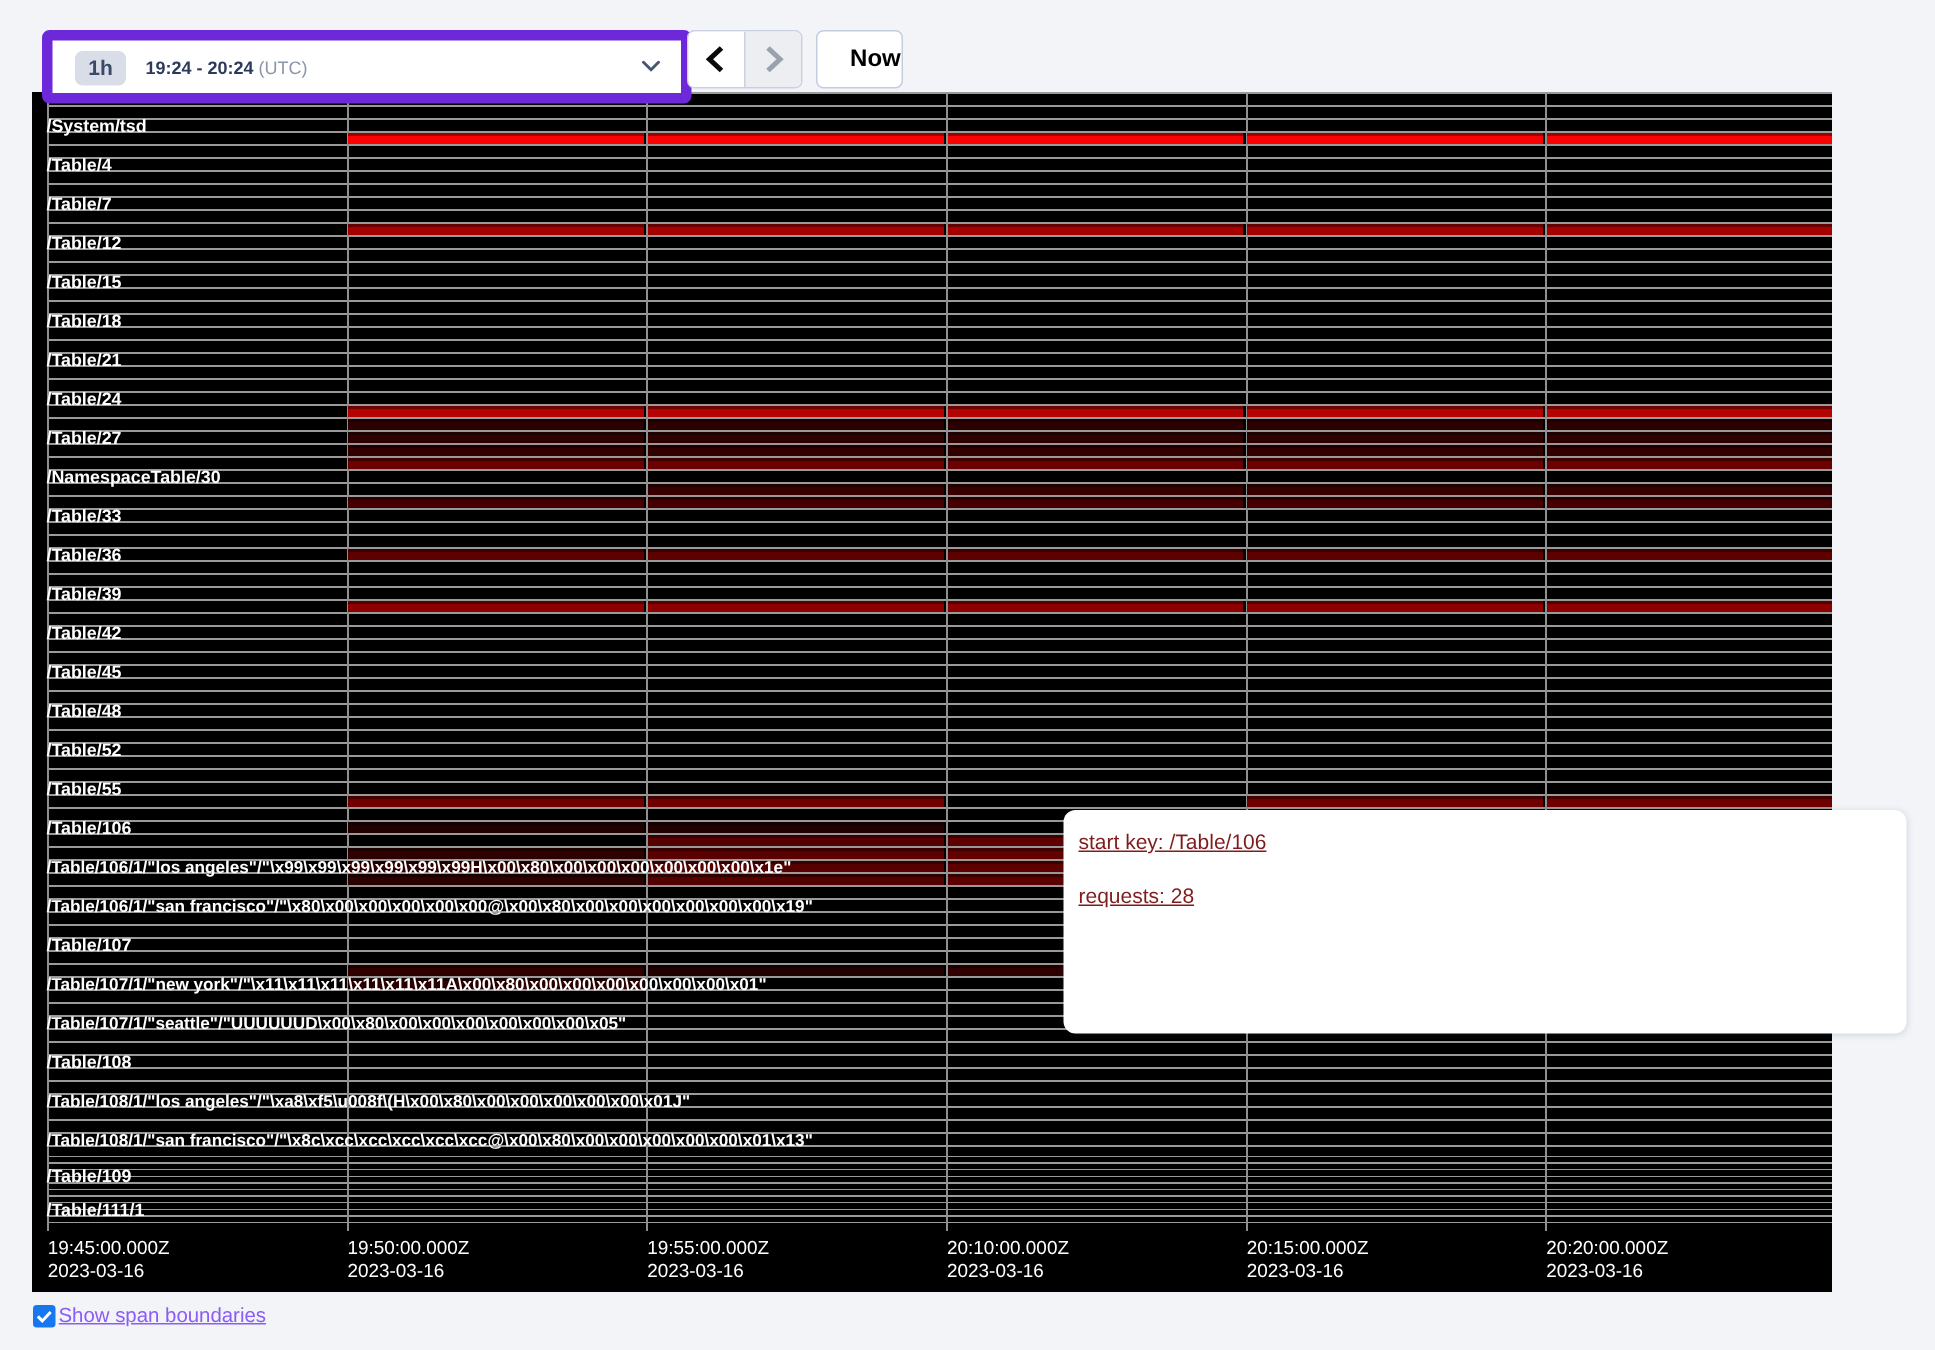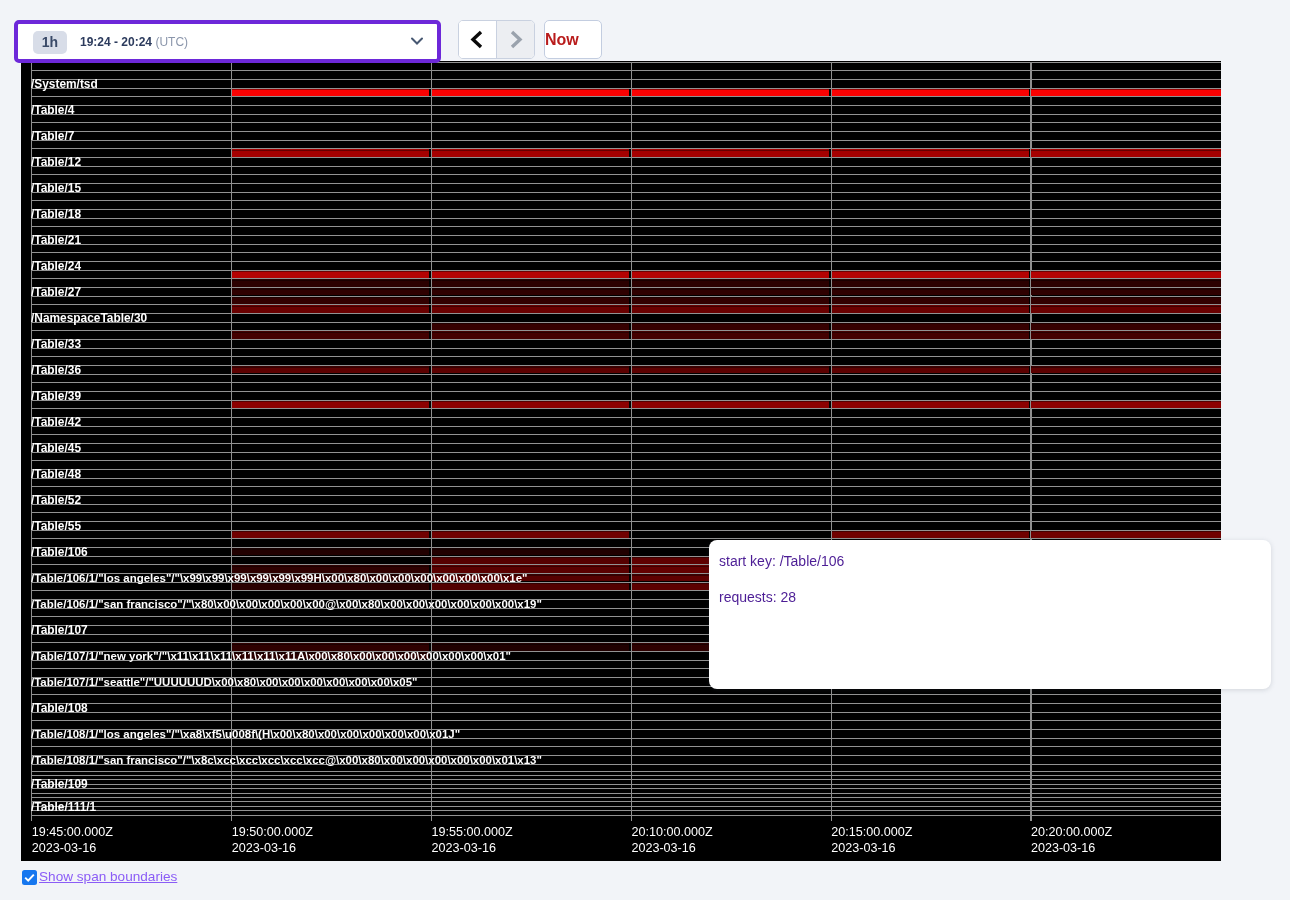--- a/index.html
+++ b/index.html
@@ -1,26 +1,26 @@
 <!DOCTYPE html>
 <html><head><meta charset="utf-8">
 <style>
   html,body { margin:0; padding:0; }
   body { width:1290px; height:900px; background:#f2f4f8; font-family:"Liberation Sans", sans-serif; position:relative; overflow:hidden; }
-  .dropdown { position:absolute; left:14px; top:20px; width:418.5px; height:35px; background:#fff; border:4px solid #6d28d9; border-radius:5px; }
+  .dropdown { position:absolute; left:28px; top:20px; width:418.5px; height:35px; background:#fff; border:7px solid #6d28d9; border-radius:5px; }
   .badge { will-change:transform; position:absolute; left:15px; top:6.5px; width:34px; height:23px; background:#d8dde8; border-radius:5px; font-weight:bold; font-size:14px; color:#3a4a68; text-align:center; line-height:23px; }
   .trange { will-change:transform; position:absolute; left:62px; top:0; height:35px; line-height:36px; font-size:12px; font-weight:bold; color:#2c3b5d; white-space:pre; }
   .trange span { font-weight:normal; color:#8b96ab; }
   .chev { position:absolute; right:13px; top:12px; }
   .btngrp { position:absolute; left:457.5px; top:20px; width:75px; height:37px; border:1px solid #c9d1e0; border-radius:5px; background:#fff; overflow:hidden; }
   .btngrp .half { position:absolute; top:0; width:37.5px; height:37px; }
   .btngrp .right { left:37.5px; background:#eceef2; border-left:1px solid #c9d1e0; }
-  .nowbtn { will-change:transform; position:absolute; left:544px; top:20px; width:55.5px; height:37px; border:1px solid #c3cde0; border-radius:5px; background:#fff; font-weight:bold; font-size:16px; color:#b91c1c; text-align:left; line-height:37px; }
+  .nowbtn { will-change:transform; position:absolute; left:544px; top:20px; width:55.5px; height:37px; border:1px solid #c3cde0; border-radius:5px; background:#fff; font-weight:bold; font-size:16px; color:#000000; text-align:right; line-height:37px; }
   .tooltip { position:absolute; left:708.5px; top:540px; width:551.5px; height:136px; background:#fff; border-radius:8px; box-shadow:0 1px 5px rgba(60,70,90,.18); padding:2.5px 0 10px 10.5px; }
-  .ttl { will-change:transform; font-size:14px; color:#4c1d95; line-height:36.3px; white-space:pre; }
+  .ttl { will-change:transform; font-size:14px; color:#7f1d1d; line-height:36.3px; white-space:pre;text-decoration:underline; }
   .cbrow { position:absolute; left:22px; top:869px; }
   .cbox { position:absolute; left:0; top:0.5px; width:15px; height:15px; background:#1677ef; border-radius:2.5px; }
   .cblabel { will-change:transform; position:absolute; left:17px; top:-0.5px; font-size:13.6px; color:#8b5cf6; white-space:pre;text-decoration:underline; }
 </style></head>
 <body>
 <svg width="1290" height="900" viewBox="0 0 1290 900" style="position:absolute;left:0;top:0;" shape-rendering="crispEdges">
 <rect x="21.0" y="61.0" width="1200.4" height="800.0" fill="#000"></rect>
 <path d="M31.3 62.00H1221.4 M31.3 70.67H1221.4 M31.3 79.33H1221.4 M31.3 88.00H1221.4 M31.3 96.67H1221.4 M31.3 105.33H1221.4 M31.3 114.00H1221.4 M31.3 122.67H1221.4 M31.3 131.33H1221.4 M31.3 140.00H1221.4 M31.3 148.67H1221.4 M31.3 157.33H1221.4 M31.3 166.00H1221.4 M31.3 174.67H1221.4 M31.3 183.33H1221.4 M31.3 192.00H1221.4 M31.3 200.67H1221.4 M31.3 209.33H1221.4 M31.3 218.00H1221.4 M31.3 226.67H1221.4 M31.3 235.33H1221.4 M31.3 244.00H1221.4 M31.3 252.67H1221.4 M31.3 261.33H1221.4 M31.3 270.00H1221.4 M31.3 278.67H1221.4 M31.3 287.33H1221.4 M31.3 296.00H1221.4 M31.3 304.67H1221.4 M31.3 313.33H1221.4 M31.3 322.00H1221.4 M31.3 330.67H1221.4 M31.3 339.33H1221.4 M31.3 348.00H1221.4 M31.3 356.67H1221.4 M31.3 365.33H1221.4 M31.3 374.00H1221.4 M31.3 382.67H1221.4 M31.3 391.33H1221.4 M31.3 400.00H1221.4 M31.3 408.67H1221.4 M31.3 417.33H1221.4 M31.3 426.00H1221.4 M31.3 434.67H1221.4 M31.3 443.33H1221.4 M31.3 452.00H1221.4 M31.3 460.67H1221.4 M31.3 469.33H1221.4 M31.3 478.00H1221.4 M31.3 486.67H1221.4 M31.3 495.33H1221.4 M31.3 504.00H1221.4 M31.3 512.67H1221.4 M31.3 521.33H1221.4 M31.3 530.00H1221.4 M31.3 538.67H1221.4 M31.3 547.33H1221.4 M31.3 556.00H1221.4 M31.3 564.67H1221.4 M31.3 573.33H1221.4 M31.3 582.00H1221.4 M31.3 590.67H1221.4 M31.3 599.33H1221.4 M31.3 608.00H1221.4 M31.3 616.67H1221.4 M31.3 625.33H1221.4 M31.3 634.00H1221.4 M31.3 642.67H1221.4 M31.3 651.33H1221.4 M31.3 660.00H1221.4 M31.3 668.67H1221.4 M31.3 677.33H1221.4 M31.3 686.00H1221.4 M31.3 694.67H1221.4 M31.3 703.33H1221.4 M31.3 712.00H1221.4 M31.3 720.67H1221.4 M31.3 729.33H1221.4 M31.3 738.00H1221.4 M31.3 746.67H1221.4 M31.3 755.33H1221.4 M31.3 764.00H1221.4 M31.3 771.00H1221.4 M31.3 775.40H1221.4 M31.3 779.80H1221.4 M31.3 784.20H1221.4 M31.3 788.60H1221.4 M31.3 793.00H1221.4 M31.3 797.40H1221.4 M31.3 801.80H1221.4 M31.3 806.20H1221.4 M31.3 810.60H1221.4 M31.3 815.00H1221.4" stroke="#9a9a9a" stroke-width="0.95" fill="none"></path>
 <path d="M31.8 62V820.5 M231.7 62V820.5 M431.5 62V820.5 M631.4 62V820.5 M831.2 62V820.5 M1030.9 62V820.5" stroke="#8f8f8f" stroke-width="1.3" fill="none"></path>
 <rect x="232.1" y="88.80" width="197.1" height="7.32" fill="#fa0202"></rect>

